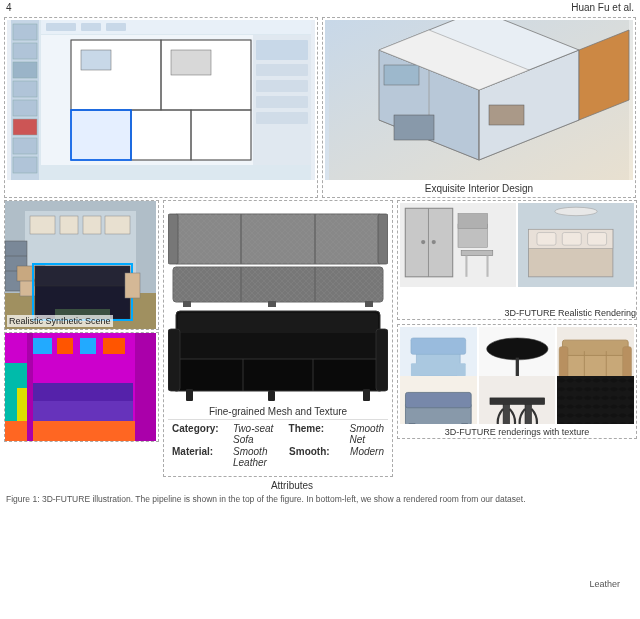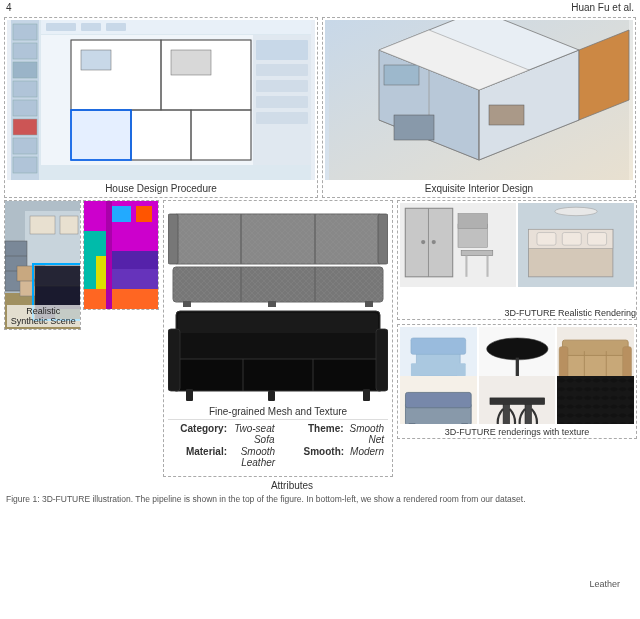--- a/index.html
+++ b/index.html
@@ -84,21 +84,21 @@
     .mid-row {
       display: grid;
       grid-template-columns: 155px 230px 240px;
       gap: 4px;
       margin: 2px 4px;
     }
 
     
     .left-col {
       display: flex;
-      flex-direction: row;
+      flex-direction: column;
       gap: 2px;
     }
 
     .scene-panel {
       border: 1px dashed #aaa;
       height: 130px;
       overflow: hidden;
       position: relative;
     }
 
@@ -132,21 +132,20 @@
       padding: 4px 6px;
       font-size: 10px;
       border-top: 1px solid #ddd;
     }
 
     .attr-row {
       display: flex;
       gap: 6px;
       margin-bottom: 1px;
       align-items: baseline;
-      text-align: right;
     }
 
     .attr-key {
       font-weight: bold;
       color: #333;
       min-width: 55px;
     }
 
     .attr-val {
       font-style: italic;
@@ -279,21 +278,20 @@
           <rect x="60" y="90" width="60" height="50" fill="rgba(0,100,255,0.1)" stroke="#0066ff" stroke-width="1.5"></rect>
 
           <rect x="242" y="15" width="58" height="130" fill="#e0e8f0"></rect>
           <rect x="245" y="20" width="52" height="20" fill="#c8d8e8" rx="1"></rect>
           <rect x="245" y="44" width="52" height="12" fill="#d0dce8" rx="1"></rect>
           <rect x="245" y="60" width="52" height="12" fill="#d0dce8" rx="1"></rect>
           <rect x="245" y="76" width="52" height="12" fill="#d0dce8" rx="1"></rect>
           <rect x="245" y="92" width="52" height="12" fill="#d0dce8" rx="1"></rect>
         </svg>
       </div>
-      <div class="panel-label">House Design Procedure</div>
     </div>
 
     <div class="panel interior-design-panel">
       <div class="interior-3d">
         <svg class="int-svg" viewBox="0 0 300 160" xmlns="http://www.w3.org/2000/svg">
 
           <defs>
             <linearGradient id="bg1" x1="0" y1="0" x2="1" y2="1">
               <stop offset="0%" stop-color="#c8d8e8"></stop>
               <stop offset="100%" stop-color="#e8e0d0"></stop>

